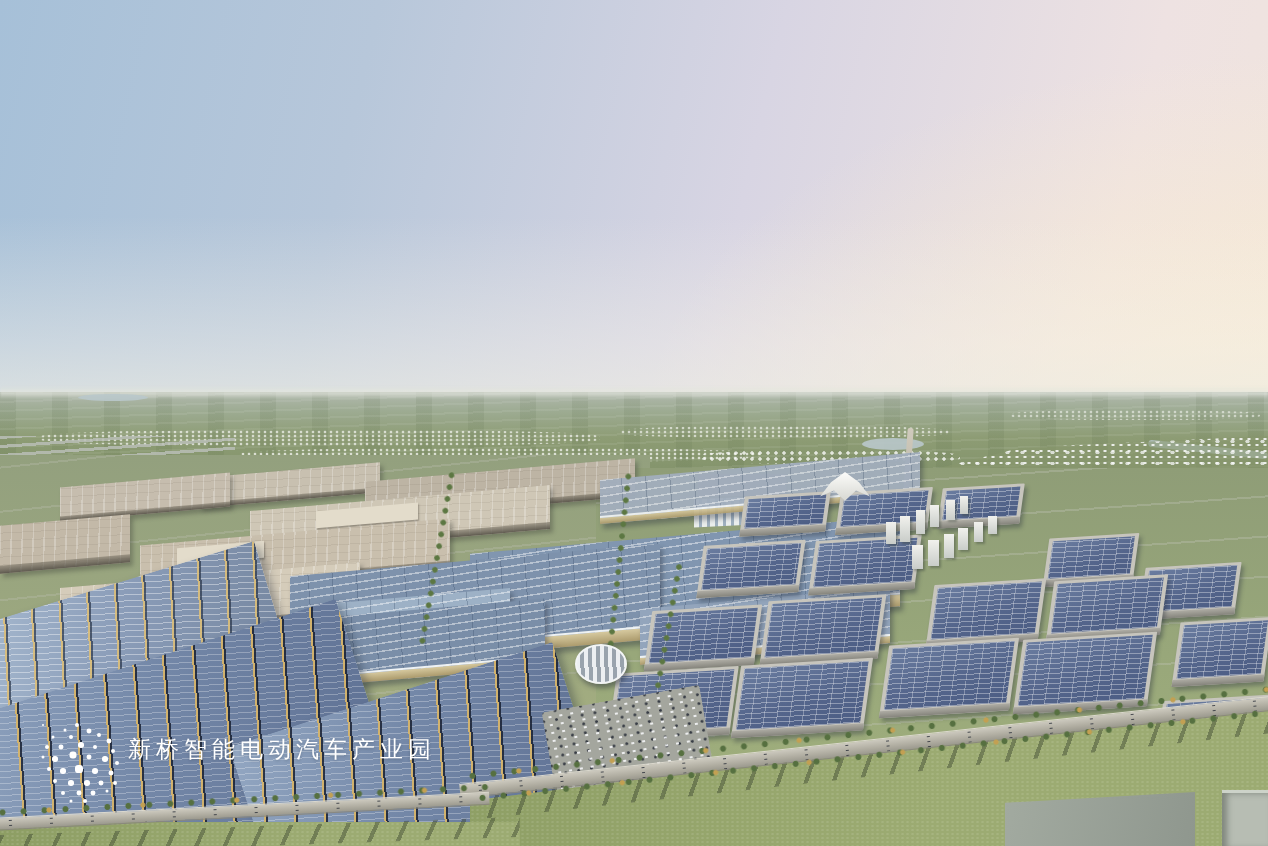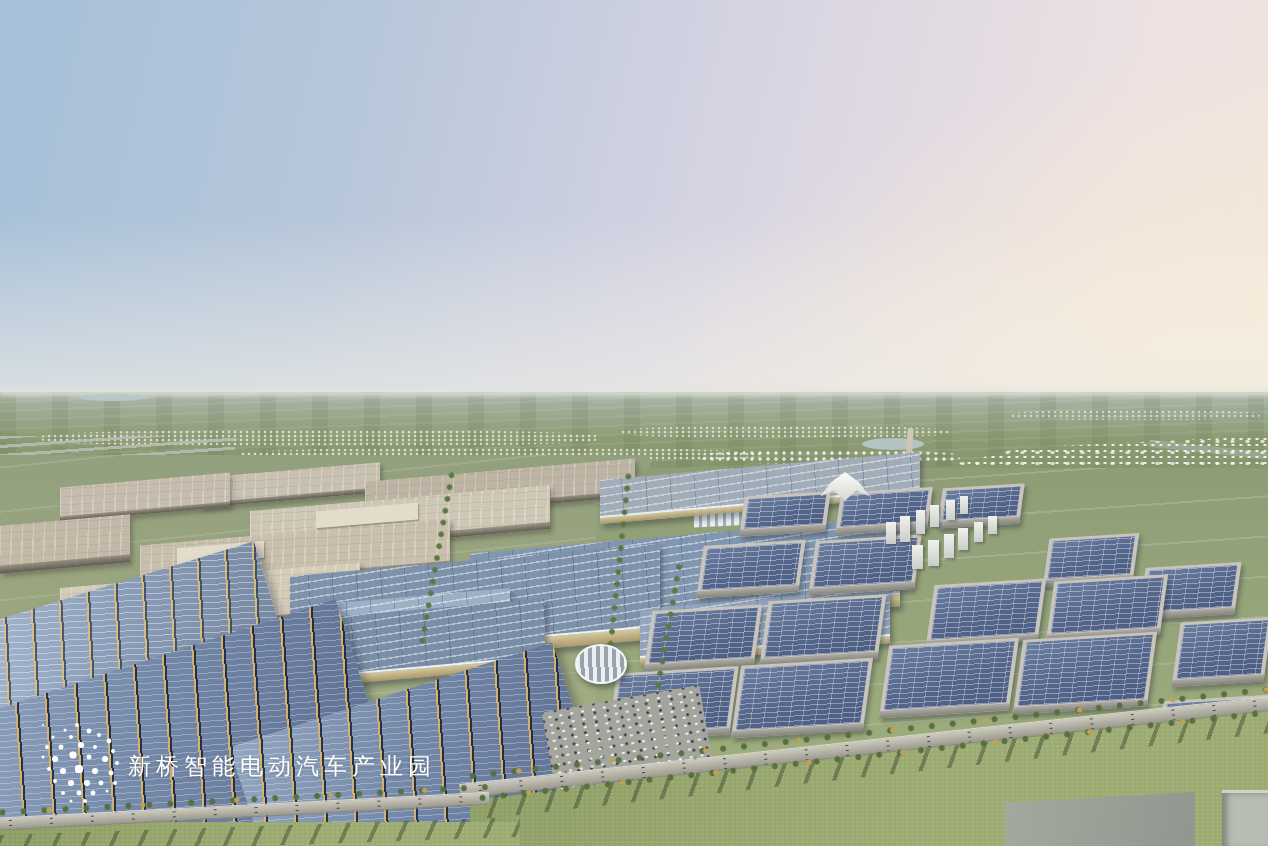--- a/index.html
+++ b/index.html
@@ -147,21 +147,21 @@
       18px 22px 0 1.5px #fff, 38px 20px 0 2px #fff, 52px 22px 0 1px #fff, 70px 26px 0 1px #fff,
       0 32px 0 .5px #fff, 12px 34px 0 2px #fff, 30px 30px 0 2.5px #fff, 46px 32px 0 1.5px #fff,
       62px 34px 0 2px #fff, 74px 38px 0 1px #fff, 6px 44px 0 1px #fff, 20px 46px 0 2px #fff,
       36px 44px 0 3px #fff, 52px 46px 0 2px #fff, 68px 48px 0 1.5px #fff, 12px 56px 0 1px #fff,
       28px 58px 0 2px #fff, 44px 58px 0 2px #fff, 58px 58px 0 1.5px #fff, 72px 58px 0 1px #fff,
       20px 68px 0 1px #fff, 36px 68px 0 1.5px #fff, 50px 68px 0 1.5px #fff, 64px 66px 0 .5px #fff,
       28px 76px 0 .5px #fff, 42px 76px 0 1px #fff;}
   .logo-text{position:absolute;left:90px;top:14px;}
   .logo-title{font-size:33px;font-weight:700;letter-spacing:1px;line-height:1;
     text-shadow:0 1px 3px rgba(20,30,40,.25);}
-  .logo-sub{margin-top:25px;font-size:23px;font-weight:300;letter-spacing:5px;line-height:1;
+  .logo-sub{margin-top:8px;font-size:23px;font-weight:300;letter-spacing:5px;line-height:1;
     text-shadow:0 1px 3px rgba(20,30,40,.25);white-space:nowrap;}
 </style>
 </head>
 <body>
 
 <div class="scene">
 
   <div class="abs sky"></div>
 
   <div class="abs fields"></div>

